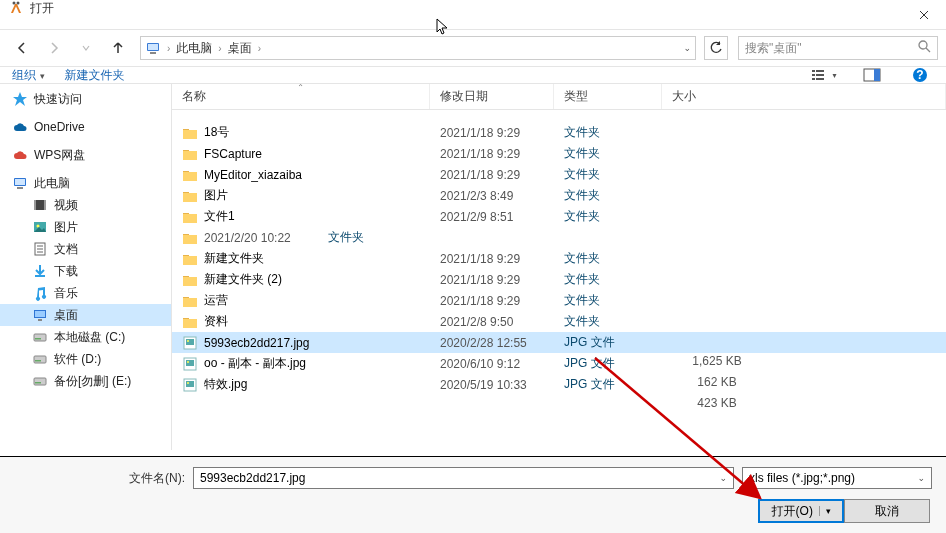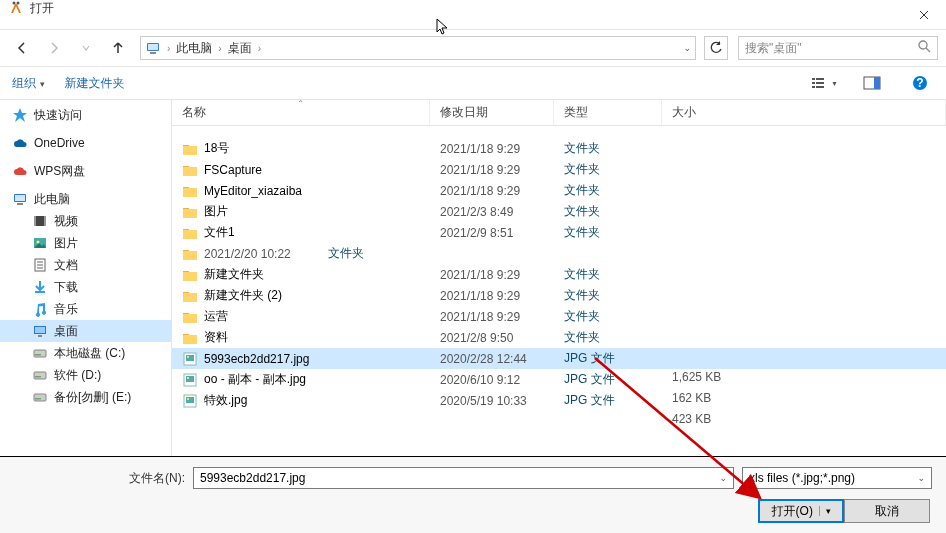--- a/index.html
+++ b/index.html
@@ -16,21 +16,21 @@
 .nav-btn.disabled { color: #bbb; }
 .breadcrumb { flex: 1; height: 24px; border: 1px solid #ccc; display: flex; align-items: center; padding: 0 4px; background: #fff; margin: 0 4px; }
 .breadcrumb .pc-icon { width: 16px; height: 16px; margin-right: 2px; }
 .breadcrumb .sep { color: #888; padding: 0 4px; font-size: 10px; }
 .breadcrumb .crumb { color: #333; padding: 2px 2px; }
 .breadcrumb .grow { flex: 1; }
 .refresh-btn { width: 24px; height: 24px; border: 1px solid #ccc; display: flex; align-items: center; justify-content: center; margin-right: 6px; }
 .searchbox { width: 200px; height: 24px; border: 1px solid #ccc; display: flex; align-items: center; padding: 0 6px; color: #888; }
 .searchbox .ph { flex: 1; }
 
-.toolbar { height: 34px; border-top: 1px solid #e5e5e5; border-bottom: 1px solid #e5e5e5; background: #fff; display: flex; align-items: center; padding: 8px 12px; gap: 20px; }
+.toolbar { height: 18px; border-top: 1px solid #e5e5e5; border-bottom: 1px solid #e5e5e5; background: #fff; display: flex; align-items: center; padding: 8px 12px; gap: 20px; }
 .toolbar .tb-item { color: #1a66b3; }
 .toolbar .tb-item.dd::after { content: "▾"; font-size: 9px; margin-left: 4px; color: #555; }
 .toolbar .grow { flex: 1; }
 .toolbar .ricon { width: 28px; height: 24px; display: flex; align-items: center; justify-content: center; color: #555; }
 .help-icon svg { fill: #0078d7; }
 
 .body { display: flex; height: 366px; }
 .sidebar { width: 172px; border-right: 1px solid #e5e5e5; overflow: hidden; padding-top: 4px; }
 .sb-item { height: 22px; display: flex; align-items: center; padding-left: 12px; gap: 6px; color: #222; white-space: nowrap; }
 .sb-item.indent1 { padding-left: 32px; }
@@ -46,21 +46,21 @@
 .col.size { flex: 1; }
 .sort-ind { position: absolute; left: 50%; top: -1px; transform: translateX(-50%); font-size: 8px; color: #777; }
 
 .file-list { flex: 1; overflow: auto; }
 .row { height: 21px; display: flex; align-items: center; padding-left: 10px; }
 .row.selected { background: #cde8ff; }
 .row .ico { width: 16px; height: 16px; margin-right: 6px; flex: 0 0 16px; }
 .row .fname { width: 236px; overflow: hidden; text-overflow: ellipsis; white-space: nowrap; }
 .row .fdate { width: 124px; color: #555; }
 .row .ftype { width: 108px; color: #0c4a6e; }
-.row .fsize { width: 100px; text-align: left; color: #555; padding-right: 10px; margin-top: 36px; }
+.row .fsize { width: 100px; text-align: center; color: #555; padding-right: 10px; margin-top: 36px; }
 
 .footer { border-top: 1px solid #000000; padding: 10px 14px 10px 7px; background: #f7f7f7; position: absolute; bottom: 0; left: 0; right: 0; }
 .footer-row1 { display: flex; align-items: center; margin-bottom: 10px; }
 .fn-label { width: 186px; text-align: right; padding-right: 8px; color: #333; }
 .fn-input { flex: 1; height: 22px; border: 1px solid #7a7a7a; padding: 0 6px; display: flex; align-items: center; background: #fff; }
 .fn-input .dd { margin-left: auto; font-size: 9px; color: #555; }
 .filter { width: 190px; height: 22px; border: 1px solid #7a7a7a; margin-left: 8px; display: flex; align-items: center; padding: 0 6px; background: #fff; }
 .filter .dd { margin-left: auto; font-size: 9px; color: #555; }
 .footer-row2 { display: flex; justify-content: flex-end; gap: 0; padding-right: 2px; }
 .btn { min-width: 86px; height: 24px; border: 1px solid #888; background: #e1e1e1; display: flex; align-items: center; justify-content: center; padding: 0 10px; }
@@ -419,21 +419,21 @@
           <span class="ftype">文件夹</span>
           <span class="fsize"></span>
         </div>
         <div class="row selected">
           <span class="ico"><svg width="16" height="16" viewBox="0 0 16 16">
               <rect x="2" y="2" width="12" height="12" fill="#fff" stroke="#8bb"></rect>
               <rect x="4" y="4" width="8" height="6" fill="#5aa"></rect>
               <circle cx="6" cy="6" r="1" fill="#ff5"></circle>
             </svg></span>
           <span class="fname">5993ecb2dd217.jpg</span>
-          <span class="fdate">2020/2/28 12:44</span>
+          <span class="fdate">2020/2/28 12:55</span>
           <span class="ftype">JPG 文件</span>
           <span class="fsize">1,625 KB</span>
         </div>
         <div class="row">
           <span class="ico"><svg width="16" height="16" viewBox="0 0 16 16">
               <rect x="2" y="2" width="12" height="12" fill="#fff" stroke="#8bb"></rect>
               <rect x="4" y="4" width="8" height="6" fill="#5aa"></rect>
               <circle cx="6" cy="6" r="1" fill="#ff5"></circle>
             </svg></span>
           <span class="fname">oo - 副本 - 副本.jpg</span>

